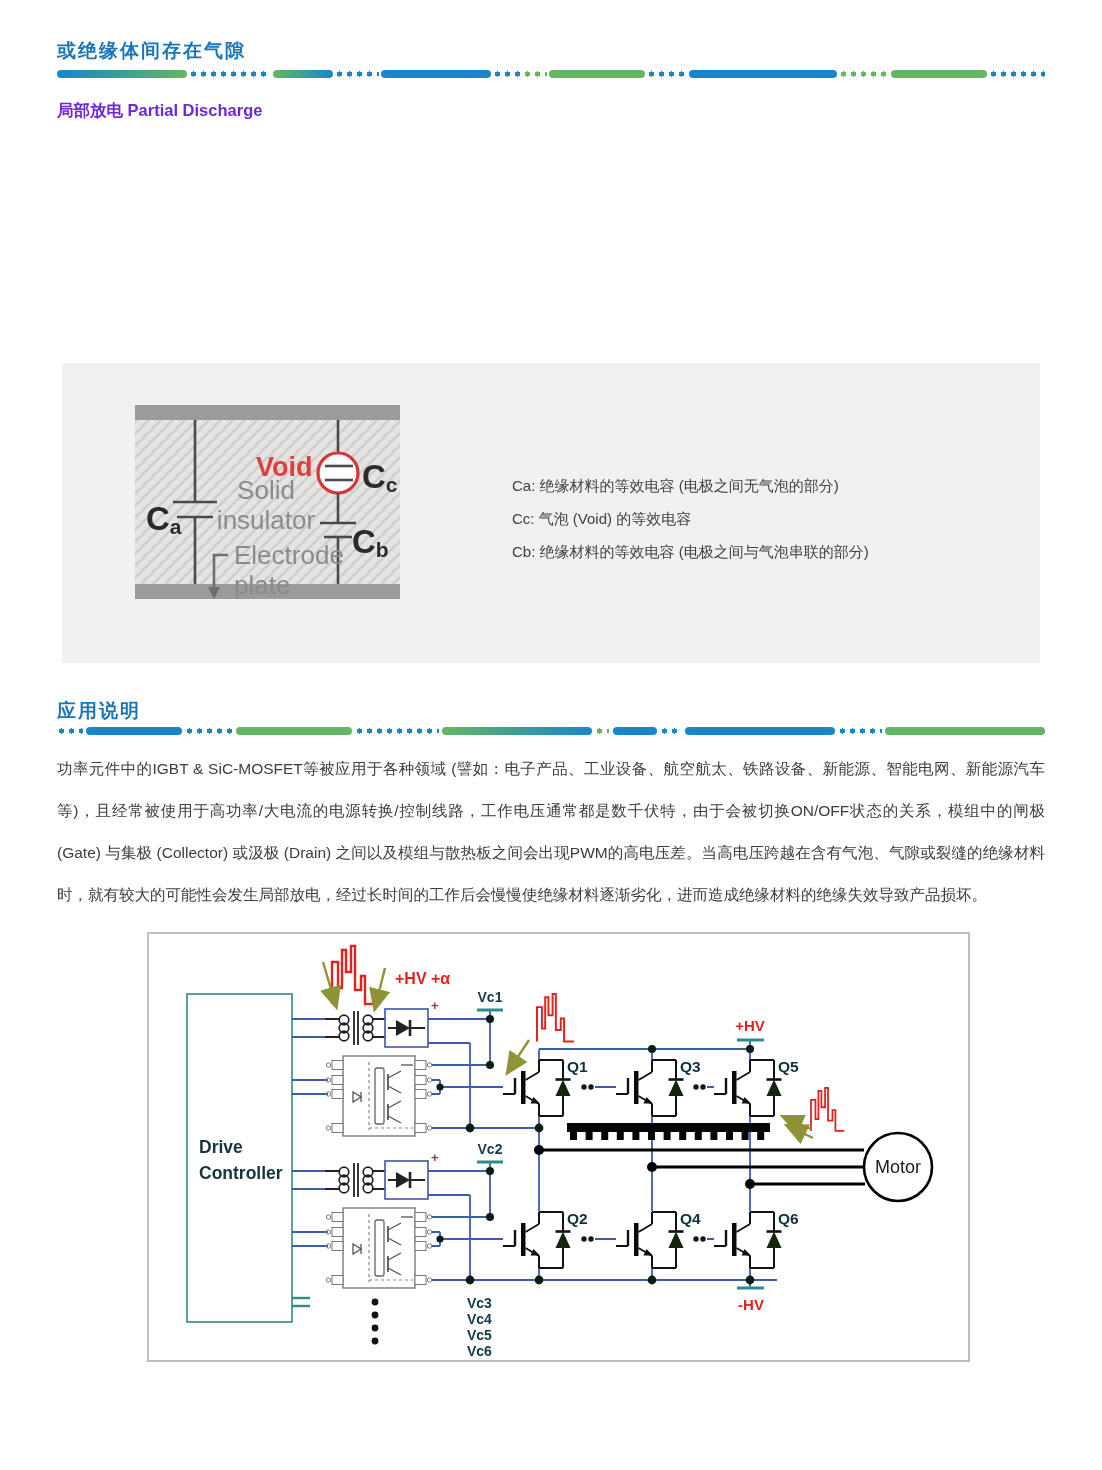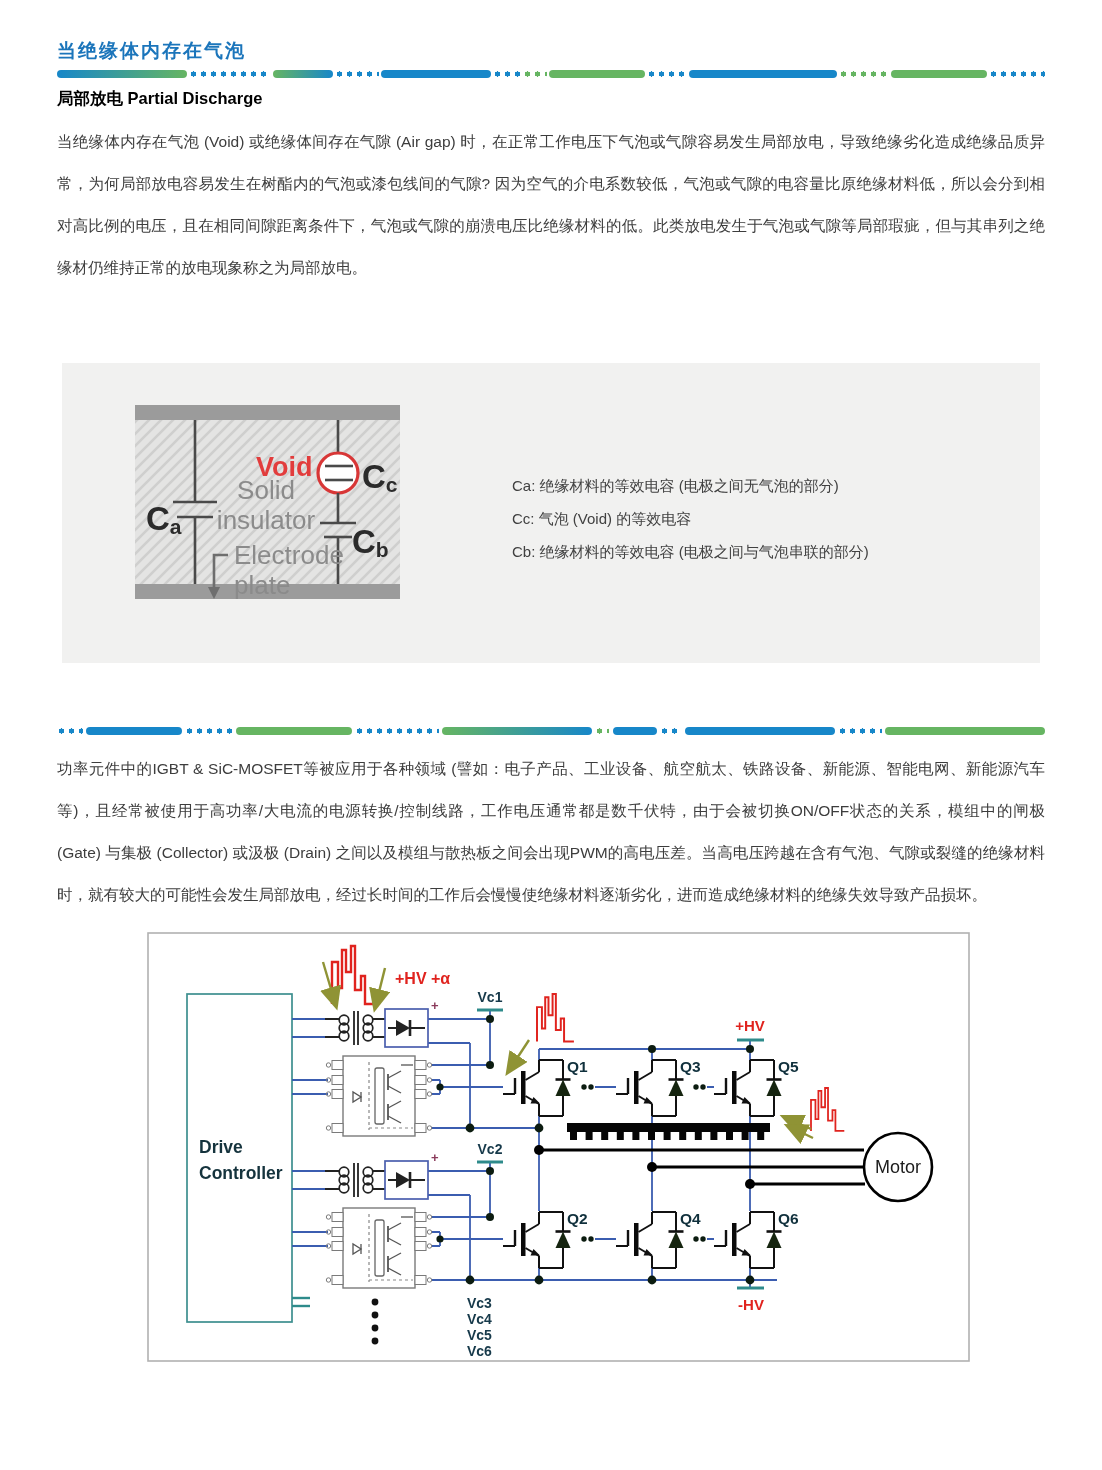--- a/index.html
+++ b/index.html
@@ -1,21 +1,21 @@
 <!DOCTYPE html>
 <html><head>
 <meta charset="utf-8">
 <style>
   html,body{margin:0;padding:0;background:#ffffff;}
   #page{position:relative;width:1102px;height:1470px;background:#ffffff;overflow:hidden;
         font-family:"Liberation Sans","DejaVu Sans",sans-serif;}
   .abs{position:absolute;}
   
   .h1{left:57px;width:988px;font-size:19px;font-weight:bold;letter-spacing:2px;color:#1b75bb;}
-  .h2{left:57px;width:988px;font-size:16.5px;font-weight:bold;color:#000000;}
+  .h2{left:57px;width:988px;font-size:16.5px;font-weight:bold;color:#6d28d9;margin-top:12px;}
   
   .divider{left:57px;width:988px;height:8px;display:flex;justify-content:space-between;align-items:center;}
   .bar{height:8px;border-radius:4px;flex:0 0 auto;}
   .bar.b{background:#1787c9}.bar.g{background:#66b562}
   .bar.bg{background:linear-gradient(90deg,#1787c9,#66b562)}
   .bar.gb{background:linear-gradient(90deg,#66b562,#1787c9)}
   .dots{height:8px;flex:0 0 auto;background-repeat:repeat-x;}
   .dots.b{background-image:radial-gradient(circle 2.7px at 4.5px 4px,#1787c9 97%,transparent);background-size:10px 8px;}
   .dots.g{background-image:radial-gradient(circle 2.7px at 4.5px 4px,#66b562 97%,transparent);background-size:10px 8px;}
   
@@ -35,41 +35,40 @@
   .ckt-drive{font-size:17.5px;font-weight:600;fill:#15333d;}
   .ckt-red{font-size:15px;font-weight:700;fill:#e0231e;}
   .ckt-motor{font-size:18px;fill:#1c1c1c;}
   .ckt-plus{font-size:13px;font-weight:700;fill:#8a3a5a;}
 </style>
 </head>
 <body>
 
 <div id="page">
 
-  <div class="abs h1" style="top:38px;">当绝缘体内存在气泡</div>
+  <div class="abs h1" style="top:38px;">或绝缘体间存在气隙</div>
 
   <div class="abs divider" style="top:70px;">
     <span class="bar bg" style="width:130px"></span>
     <span class="dots b" style="width:82px"></span>
     <span class="bar gb" style="width:60px"></span>
     <span class="dots b" style="width:44px"></span>
     <span class="bar b" style="width:110px"></span>
     <span class="dots b" style="width:28px"></span>
     <span class="dots g" style="width:24px"></span>
     <span class="bar g" style="width:96px"></span>
     <span class="dots b" style="width:40px"></span>
     <span class="bar b" style="width:148px"></span>
     <span class="dots g" style="width:50px"></span>
     <span class="bar g" style="width:96px"></span>
     <span class="dots b" style="width:56px"></span>
   </div>
 
   <div class="abs h2" style="top:88px;">局部放电 Partial Discharge</div>
 
-  <p class="abs para" style="top:121px;">当绝缘体内存在气泡 (Void) 或绝缘体间存在气隙 (Air gap) 时，在正常工作电压下气泡或气隙容易发生局部放电，导致绝缘劣化造成绝缘品质异常，为何局部放电容易发生在树酯内的气泡或漆包线间的气隙? 因为空气的介电系数较低，气泡或气隙的电容量比原绝缘材料低，所以会分到相对高比例的电压，且在相同间隙距离条件下，气泡或气隙的崩溃电压比绝缘材料的低。此类放电发生于气泡或气隙等局部瑕疵，但与其串列之绝缘材仍维持正常的放电现象称之为局部放电。</p>
 
   <div class="abs graybox">
     <svg width="978" height="300" viewBox="0 0 978 300">
       <defs>
         <pattern id="hatch" width="12" height="12" patternUnits="userSpaceOnUse">
           <rect width="12" height="12" fill="#e4e4e3"></rect>
           <path d="M-3,3 l6,-6 M0,12 L12,0 M9,15 l6,-6" stroke="#cfcfce" stroke-width="2.6"></path>
         </pattern>
       </defs>
 
@@ -110,20 +109,21 @@
         <polyline points="166,192 152,192 152,224" fill="none" stroke="#6e6e6e" stroke-width="2.6"></polyline>
         <polygon points="146,224 158,224 152,236" fill="#6e6e6e"></polygon>
       </g>
 
       <text x="450" y="128" class="legend-line">Ca: 绝缘材料的等效电容 (电极之间无气泡的部分)</text>
       <text x="450" y="161" class="legend-line">Cc: 气泡 (Void) 的等效电容</text>
       <text x="450" y="194" class="legend-line">Cb: 绝缘材料的等效电容 (电极之间与气泡串联的部分)</text>
     </svg>
   </div>
 
+  <div class="abs h1" style="top:698px;">应用说明</div>
 
   <div class="abs divider" style="top:727px;">
     <span class="dots b" style="width:26px"></span>
     <span class="bar b" style="width:96px"></span>
     <span class="dots b" style="width:48px"></span>
     <span class="bar g" style="width:116px"></span>
     <span class="dots b" style="width:84px"></span>
     <span class="bar gb" style="width:150px"></span>
     <span class="dots g" style="width:14px"></span>
     <span class="bar b" style="width:44px"></span>

